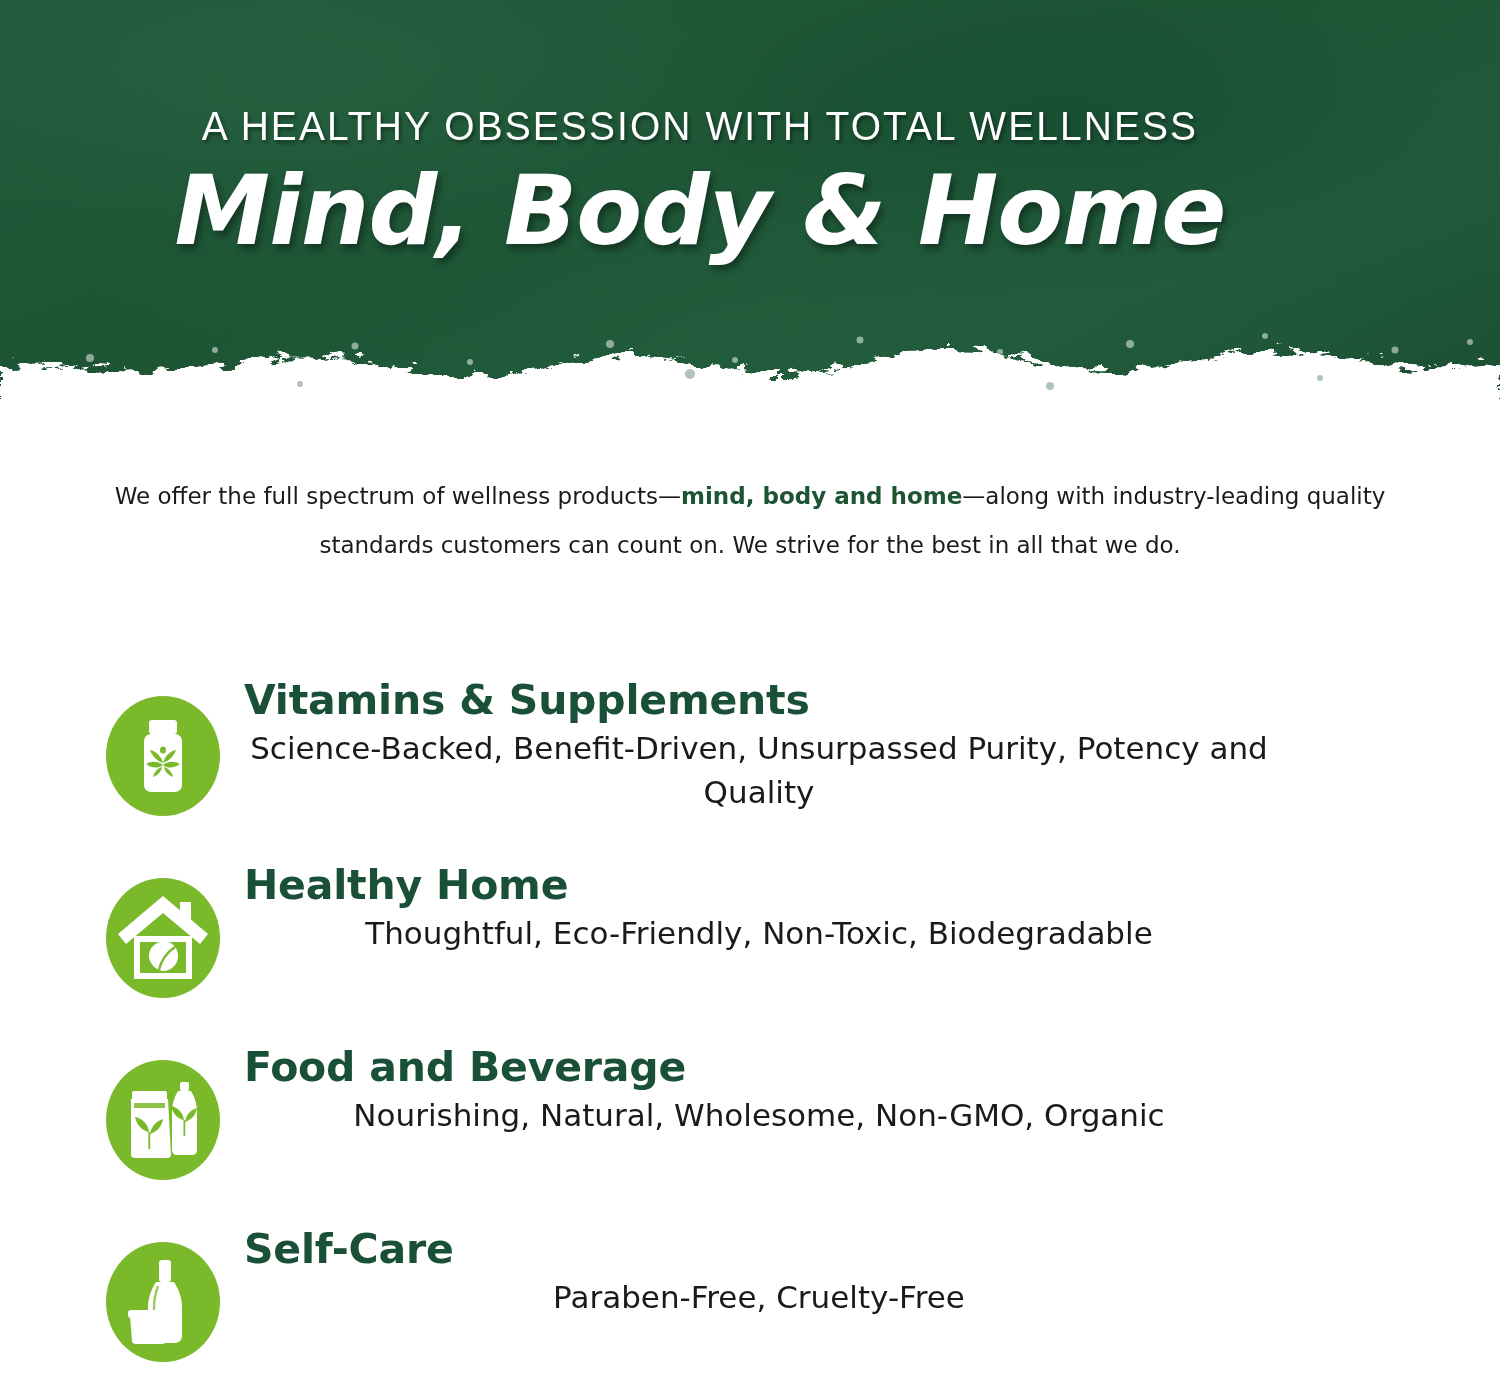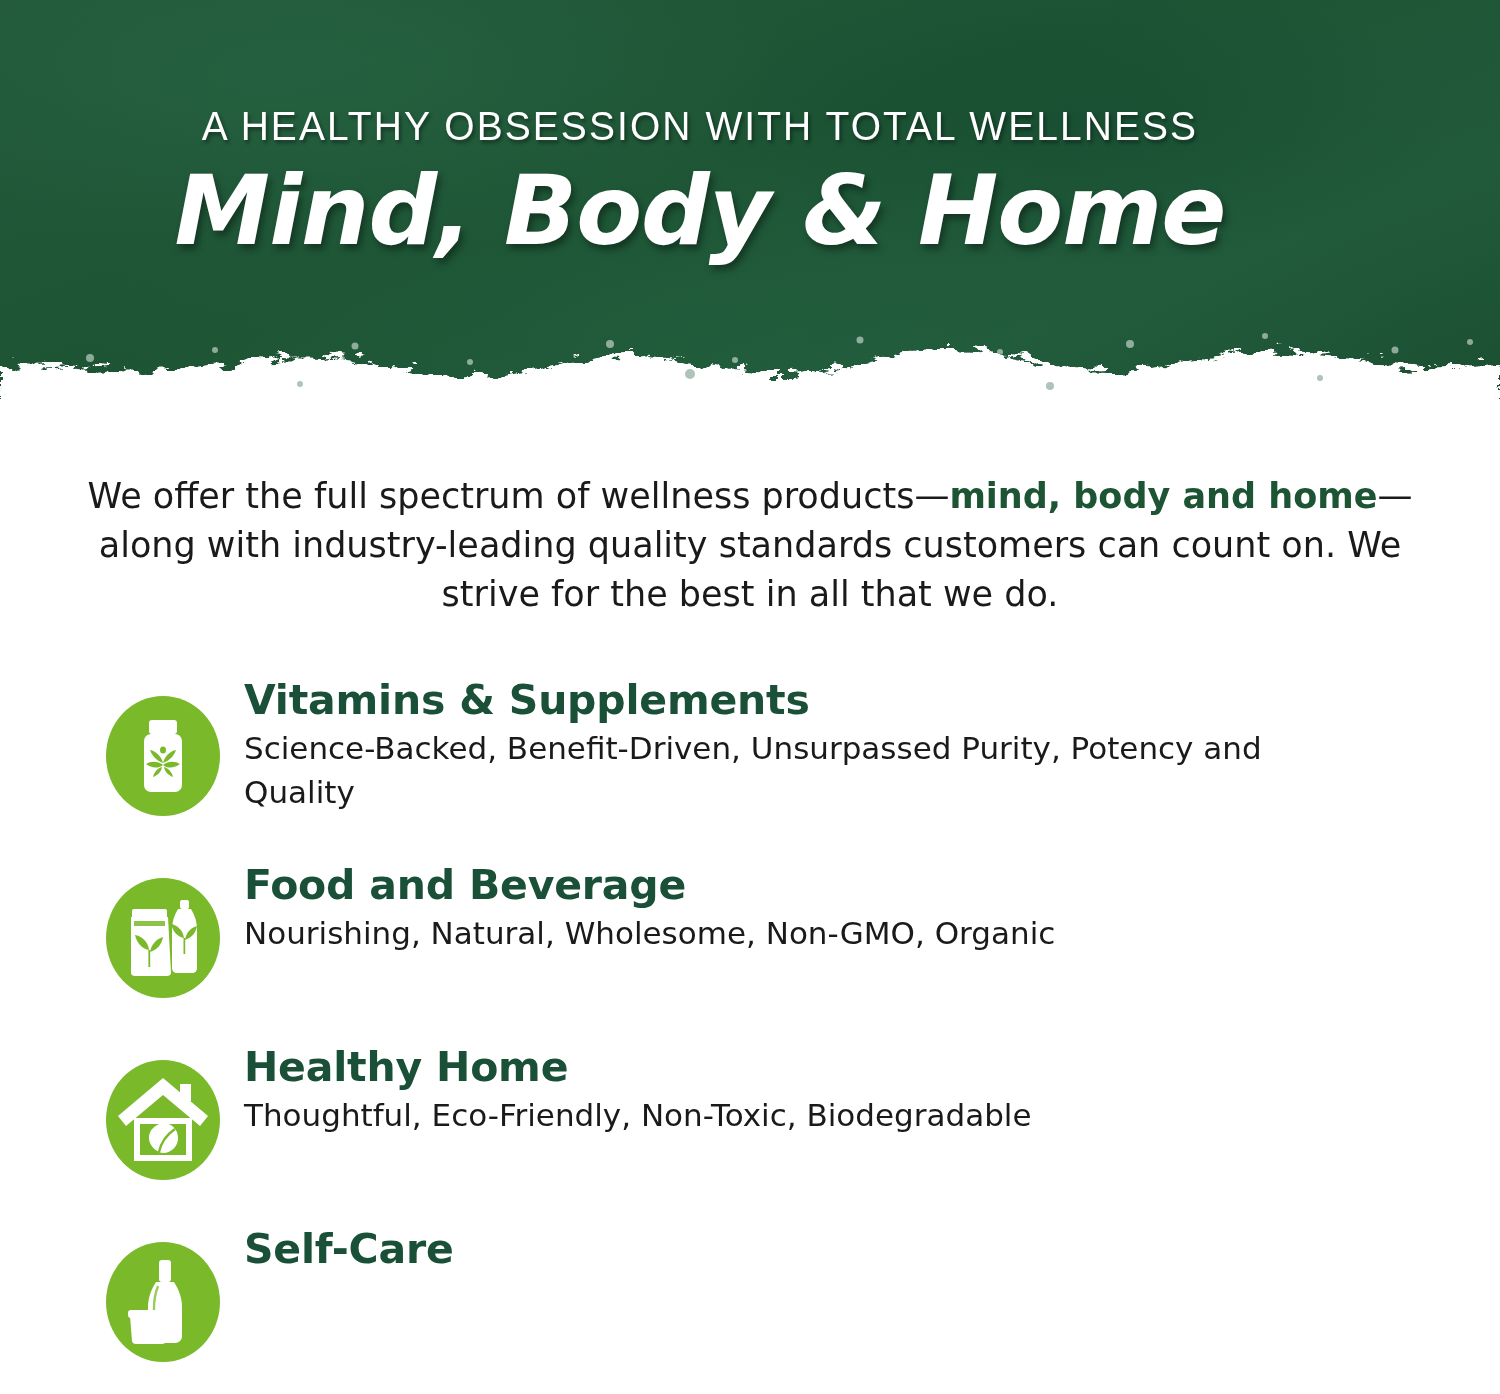--- a/index.html
+++ b/index.html
@@ -83,21 +83,21 @@
   }
 
   
   .intro {
     position: absolute;
     top: 472px;
     left: 0;
     width: 1500px;
     text-align: center;
     font-family: "DejaVu Sans", sans-serif;
-    font-size: 35px;
+    font-size: 23px;
     line-height: 49px;
     color: #1a1a1a;
     padding: 0 86px;
     box-sizing: border-box;
     font-weight: 400;
   }
   .intro .hl {
     color: #1d5434;
     font-weight: 700;
   }
@@ -134,20 +134,21 @@
     line-height: 1.18;
   }
   .feature-desc {
     margin: 2px 0 0 0;
     font-family: "DejaVu Sans", sans-serif;
     font-size: 31px;
     font-weight: 400;
     color: #1a1a1a;
     line-height: 44px;
     max-width: 1030px;
+    text-align: center;
   }
   .f-vitamins .feature-icon { margin-top: 18px; }
   .f-selfcare { margin-bottom: 0; }
 </style>
 </head>
 <body>
 
 <div class="hero">
   <div class="hero-bg">
     <div class="hero-green"></div>
@@ -229,20 +230,45 @@
           <ellipse cx="0" cy="-13" rx="3" ry="3.5"></ellipse>
         </g>
       </svg>
     </div>
     <div class="feature-body">
       <h3 class="feature-title">Vitamins &amp; Supplements</h3>
       <p class="feature-desc">Science-Backed, Benefit-Driven, Unsurpassed Purity, Potency and Quality</p>
     </div>
   </div>
 
+  <div class="feature f-home">
+    <div class="feature-icon">
+      <svg viewBox="0 0 118 124">
+        <ellipse cx="59" cy="62" rx="57" ry="60" fill="#7ab92a"></ellipse>
+
+        <path d="M59,20 L104,58 L96,68 L59,37 L22,68 L14,58 Z" fill="#ffffff"></path>
+
+        <rect x="76" y="26" width="11" height="17" fill="#ffffff"></rect>
+
+        <path d="M30,60 L88,60 L88,103 L30,103 Z" fill="#ffffff"></path>
+        <path d="M36,66 L82,66 L82,97 L36,97 Z" fill="#7ab92a"></path>
+
+        <g transform="translate(57,82)" fill="#ffffff">
+          <path d="M-2,12 C-14,6 -16,-8 -4,-15 C6,-20 16,-14 17,-3
+                   C18,8 6,16 -2,12 Z"></path>
+          <path d="M-2,12 C0,3 5,-5 14,-11" stroke="#7ab92a" stroke-width="2.4" fill="none"></path>
+        </g>
+      </svg>
+    </div>
+    <div class="feature-body">
+      <h3 class="feature-title">Healthy Home</h3>
+      <p class="feature-desc">Thoughtful, Eco-Friendly, Non-Toxic, Biodegradable</p>
+    </div>
+  </div>
+
   <div class="feature f-food">
     <div class="feature-icon">
       <svg viewBox="0 0 118 124">
         <ellipse cx="59" cy="62" rx="57" ry="60" fill="#7ab92a"></ellipse>
 
         <rect x="76" y="24" width="9" height="9" rx="2" fill="#ffffff"></rect>
         <path d="M74,33 L87,33 C91,40 93,46 93,53 L93,92 C93,95 91,97 88,97
                  L73,97 C70,97 68,95 68,92 L68,53 C68,46 70,40 74,33 Z" fill="#ffffff"></path>
         <g fill="#7ab92a" transform="translate(80,62)">
           <path d="M0,0 C-1,-8 -7,-13 -13,-14 C-11,-6 -6,-1 0,0 Z"></path>
@@ -260,59 +286,35 @@
           <path d="M-0.6,0 L-0.6,17 L1.2,17 L1.2,0 Z"></path>
         </g>
       </svg>
     </div>
     <div class="feature-body">
       <h3 class="feature-title">Food and Beverage</h3>
       <p class="feature-desc">Nourishing, Natural, Wholesome, Non-GMO, Organic</p>
     </div>
   </div>
 
-  <div class="feature f-home">
-    <div class="feature-icon">
-      <svg viewBox="0 0 118 124">
-        <ellipse cx="59" cy="62" rx="57" ry="60" fill="#7ab92a"></ellipse>
-
-        <path d="M59,20 L104,58 L96,68 L59,37 L22,68 L14,58 Z" fill="#ffffff"></path>
-
-        <rect x="76" y="26" width="11" height="17" fill="#ffffff"></rect>
-
-        <path d="M30,60 L88,60 L88,103 L30,103 Z" fill="#ffffff"></path>
-        <path d="M36,66 L82,66 L82,97 L36,97 Z" fill="#7ab92a"></path>
-
-        <g transform="translate(57,82)" fill="#ffffff">
-          <path d="M-2,12 C-14,6 -16,-8 -4,-15 C6,-20 16,-14 17,-3
-                   C18,8 6,16 -2,12 Z"></path>
-          <path d="M-2,12 C0,3 5,-5 14,-11" stroke="#7ab92a" stroke-width="2.4" fill="none"></path>
-        </g>
-      </svg>
-    </div>
-    <div class="feature-body">
-      <h3 class="feature-title">Healthy Home</h3>
-      <p class="feature-desc">Thoughtful, Eco-Friendly, Non-Toxic, Biodegradable</p>
-    </div>
-  </div>
-
   <div class="feature f-selfcare">
     <div class="feature-icon">
       <svg viewBox="0 0 118 124">
         <ellipse cx="59" cy="62" rx="57" ry="60" fill="#7ab92a"></ellipse>
 
         <rect x="55" y="20" width="12" height="22" rx="3" fill="#ffffff"></rect>
         <path d="M52,42 L70,42 C75,50 78,58 78,67 L78,96
                  C78,100 75,103 71,103 L51,103 C47,103 44,100 44,96
                  L44,67 C44,58 47,50 52,42 Z" fill="#ffffff"></path>
         <path d="M54,46 C51,54 50,60 50,68 L50,98" stroke="#7ab92a" stroke-width="2.4" fill="none" opacity="0.75"></path>
 
         <path d="M26,76 L64,76 L62,101 C62,103 60,104 58,104
                  L32,104 C30,104 28,103 28,101 Z" fill="#ffffff"></path>
         <rect x="24" y="70" width="42" height="8" rx="3" fill="#ffffff"></rect>
       </svg>
     </div>
     <div class="feature-body">
       <h3 class="feature-title">Self-Care</h3>
+      <p class="feature-desc">Paraben-Free, Cruelty-Free</p>
     </div>
   </div>
 
 </div>
 
 </body></html>

